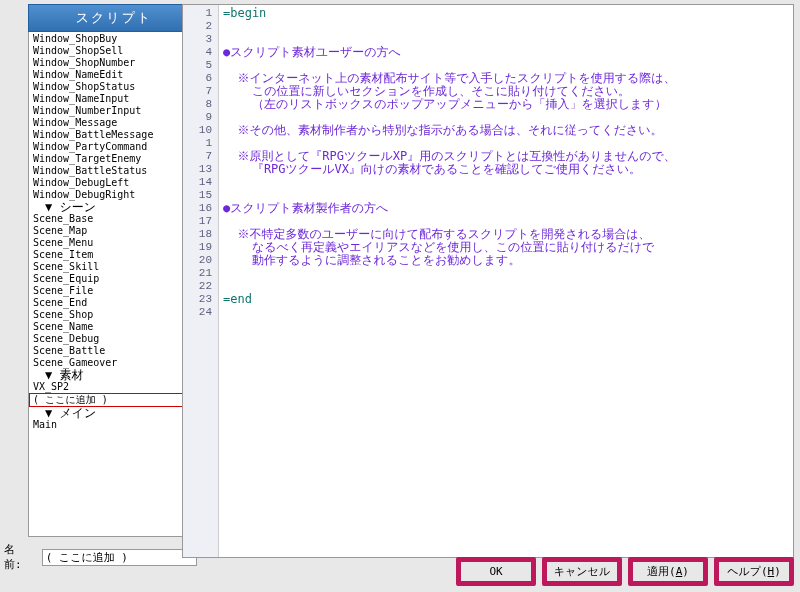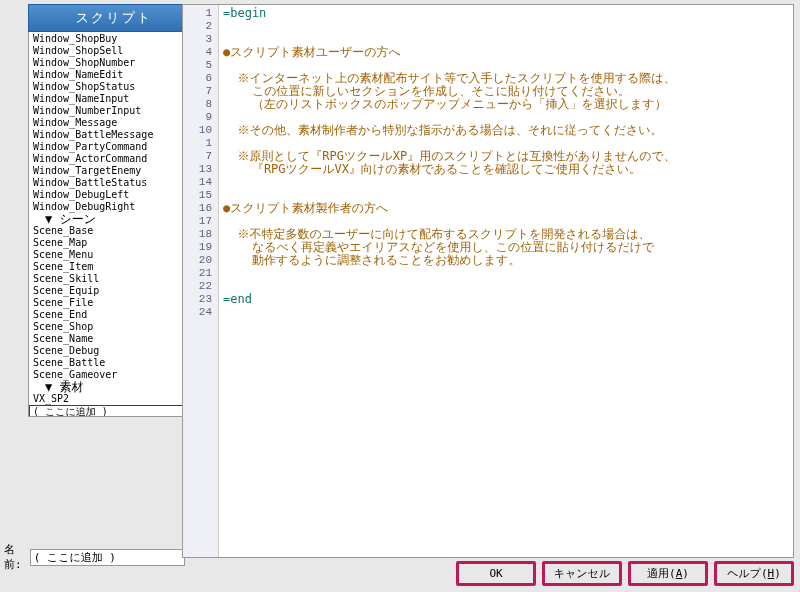--- a/index.html
+++ b/index.html
@@ -26,21 +26,21 @@
   color: #fff;
   text-align: center;
   font-size: 13px;
   padding: 4px 0;
   letter-spacing: 2px;
 }
 .script-list {
   border: 1px solid #999;
   border-top: none;
   background: #fff;
-  height: 385px;
+  height: 505px;
   overflow: hidden;
   position: relative;
 }
 .script-list-inner {
   padding: 1px 0;
 }
 .list-item {
   padding: 0 4px;
   line-height: 12px;
   font-size: 10px;
@@ -90,21 +90,21 @@
 .name-row {
   position: absolute;
   left: 4px;
   top: 542px;
   width: 172px;
   display: flex;
   align-items: center;
 }
 .name-label {
   font-size: 11px;
-  margin-right: 8px;
+  margin-right: 20px;
 }
 .name-input {
   flex: 1;
   border: 1px solid #999;
   font-size: 11px;
   padding: 1px 3px;
   font-family: inherit;
   background: #fff;
 }
 .editor {
@@ -139,35 +139,35 @@
   position: absolute;
   left: 40px;
   top: 2px;
   font-family: "MS Gothic", monospace;
   font-size: 12px;
   line-height: 13px;
   white-space: pre;
 }
 .code-line { height: 13px; }
 .c-blue { color: #0f766e; }
-.c-green { color: #a16207; }
+.c-green { color: #6d28d9; }
 .button-bar {
   position: absolute;
   right: 6px;
   bottom: 6px;
   display: flex;
   gap: 6px;
 }
 .dlg-btn {
   width: 80px;
   padding: 2px 0;
   font-size: 11px;
   font-family: inherit;
   background: #e8e8e8;
-  border: 3px solid #be185d;
+  border: 5px solid #be185d;
   border-radius: 2px;
   cursor: pointer;
 }
 .dlg-btn u { text-decoration: underline; }
 </style>
 </head>
 <body>
 
 <div class="sidebar">
   <div class="sidebar-header">スクリプト</div>
@@ -176,21 +176,20 @@
         <div class="list-item">Window_ShopBuy</div>
         <div class="list-item">Window_ShopSell</div>
         <div class="list-item">Window_ShopNumber</div>
         <div class="list-item">Window_NameEdit</div>
         <div class="list-item">Window_ShopStatus</div>
         <div class="list-item">Window_NameInput</div>
         <div class="list-item">Window_NumberInput</div>
         <div class="list-item">Window_Message</div>
         <div class="list-item">Window_BattleMessage</div>
         <div class="list-item">Window_PartyCommand</div>
-        <div class="list-item">Window_ActorCommand</div>
         <div class="list-item">Window_TargetEnemy</div>
         <div class="list-item">Window_BattleStatus</div>
         <div class="list-item">Window_DebugLeft</div>
         <div class="list-item">Window_DebugRight</div>
         <div class="list-header"></div>
         <div class="list-header">▼ シーン</div>
         <div class="list-item">Scene_Base</div>
         <div class="list-item">Scene_Map</div>
         <div class="list-item">Scene_Menu</div>
         <div class="list-item">Scene_Item</div>

